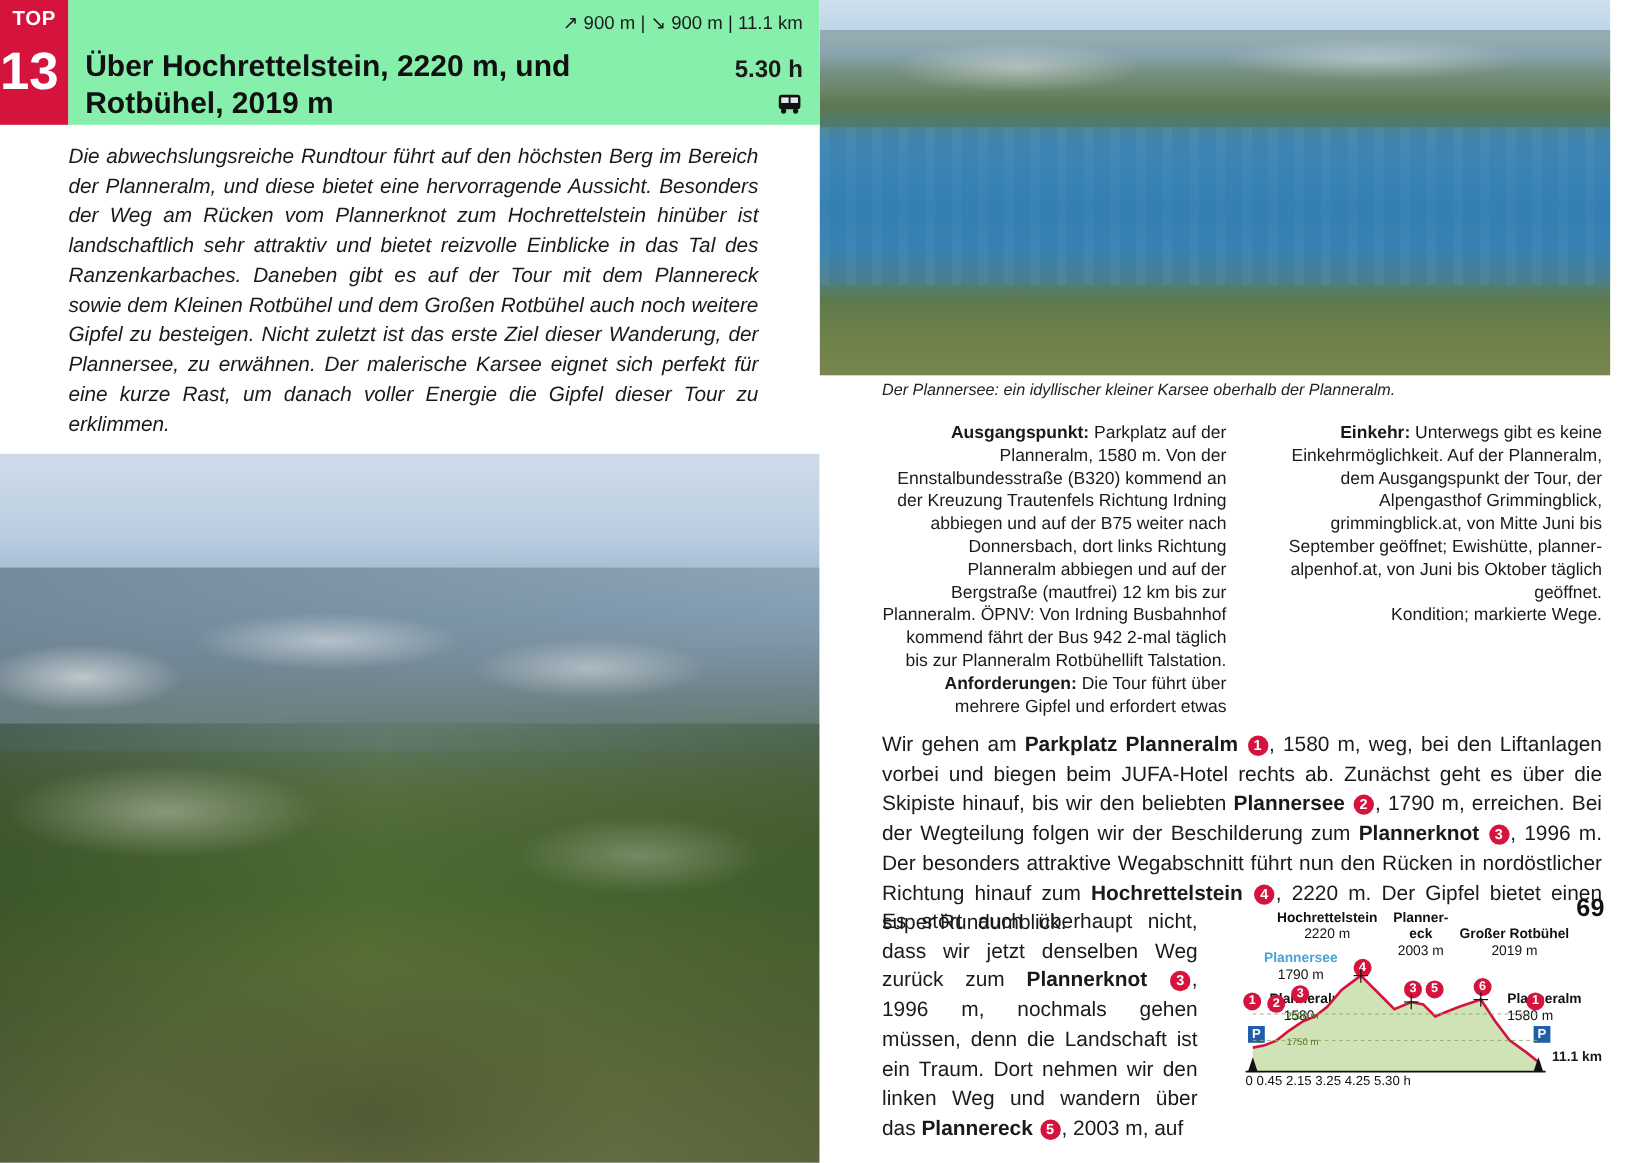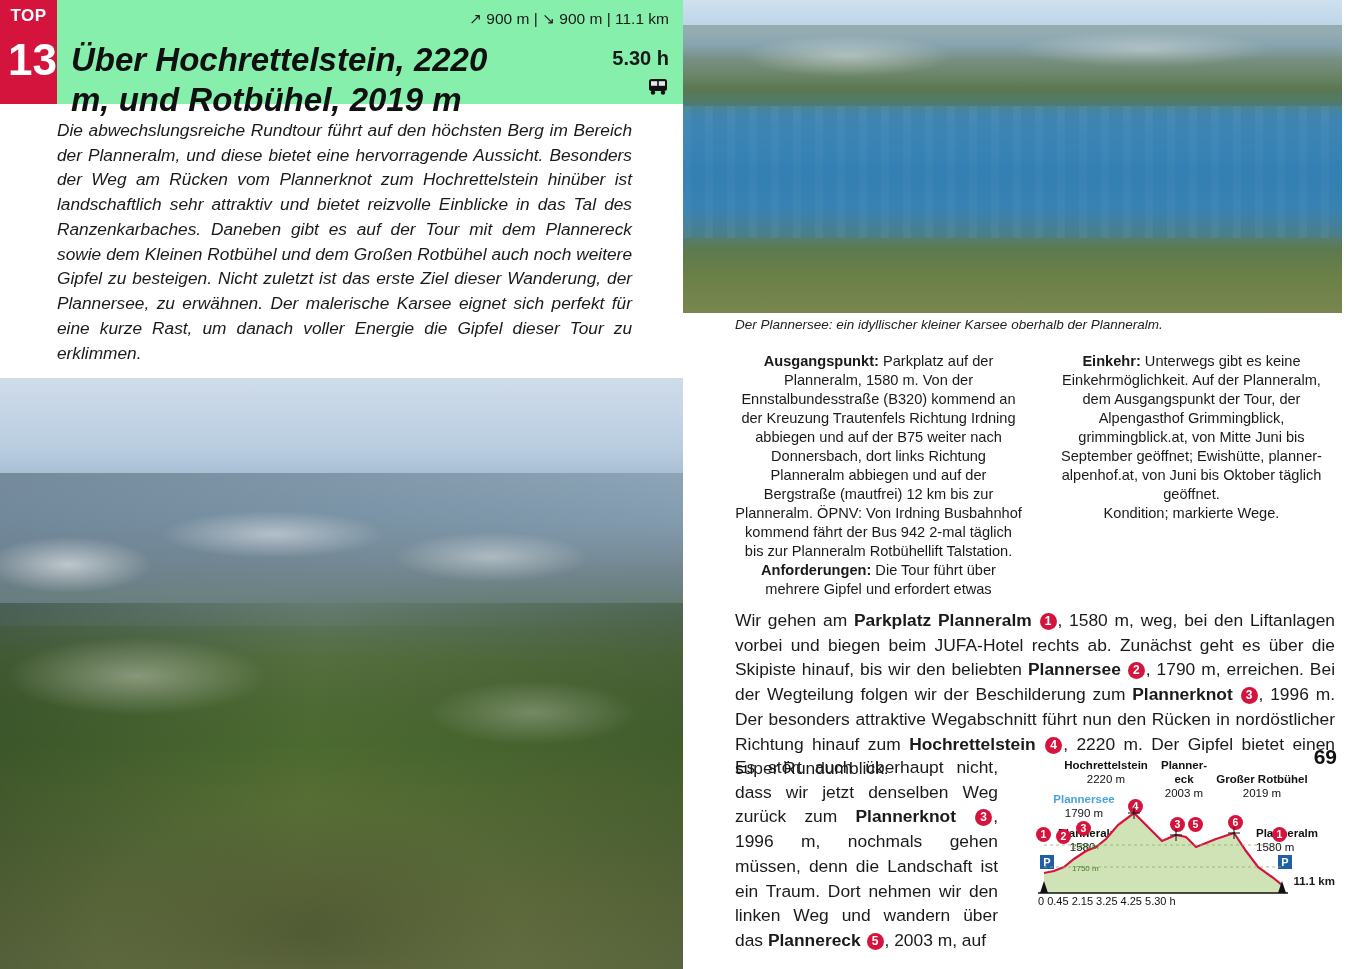--- a/index.html
+++ b/index.html
@@ -19,35 +19,35 @@
 
   .top-badge {
     position:absolute; left:0; top:0; width:57px; height:104px;
     background:#d4143c; color:#fff;
   }
   .top-badge .top-word {
     position:absolute; top:6px; left:0; width:57px; text-align:center;
     font-size:17px; font-weight:bold; letter-spacing:.5px;
   }
   .top-badge .num {
-    position:absolute; top:38px; left:0; width:57px; text-align:right;
+    position:absolute; top:38px; left:0; width:57px; text-align:left;
     font-size:44px; font-weight:bold; line-height:1;
   }
 
   .header-band {
     position:absolute; left:57px; top:0; width:626px; height:104px;
     background:#86efac;
   }
   .stats-line {
     position:absolute; right:14px; top:10px;
     font-size:15.5px; color:#1a1a1a; text-align:right; white-space:nowrap;
   }
   .route-title {
     position:absolute; left:14px; top:40px; width:430px;
-    font-size:33px; font-weight:bold; line-height:1.22; color:#111;font-style:italic;
+    font-size:25px; font-weight:bold; line-height:1.22; color:#111;
   }
   .duration {
     position:absolute; right:14px; top:47px;
     font-size:20px; font-weight:bold;
   }
   .bus-icon { position:absolute; right:14px; top:78px; }
 
   .intro-block { position:absolute; left:57px; top:118px; width:575px; }
   .sub-head { font-size:17px; font-weight:bold; margin:0 0 8px 0; }
   .intro-text {
@@ -112,21 +112,21 @@
 
   .caption-right {
     position:absolute; left:735px; top:317px; width:600px;
     font-size:13.5px; font-style:italic; color:#222;
   }
 
   .info-cols {
     position:absolute; left:735px; top:352px; width:600px;
     display:flex; gap:26px;
   }
-  .info-col { width:287px; font-size:14.6px; line-height:1.30; text-align:center; }
+  .info-col { width:287px; font-size:14.6px; line-height:1.30; text-align:right; }
   .info-col p { margin:0; }
   .info-col b { font-weight:bold; }
 
   .body-text {
     position:absolute; left:735px; top:608px; width:600px;
     font-size:17.4px; line-height:1.42; text-align:justify;
   }
   .body-text p { margin:0; }
   .body-wrap-2 {
     position:absolute; left:735px; top:755px; width:263px;

